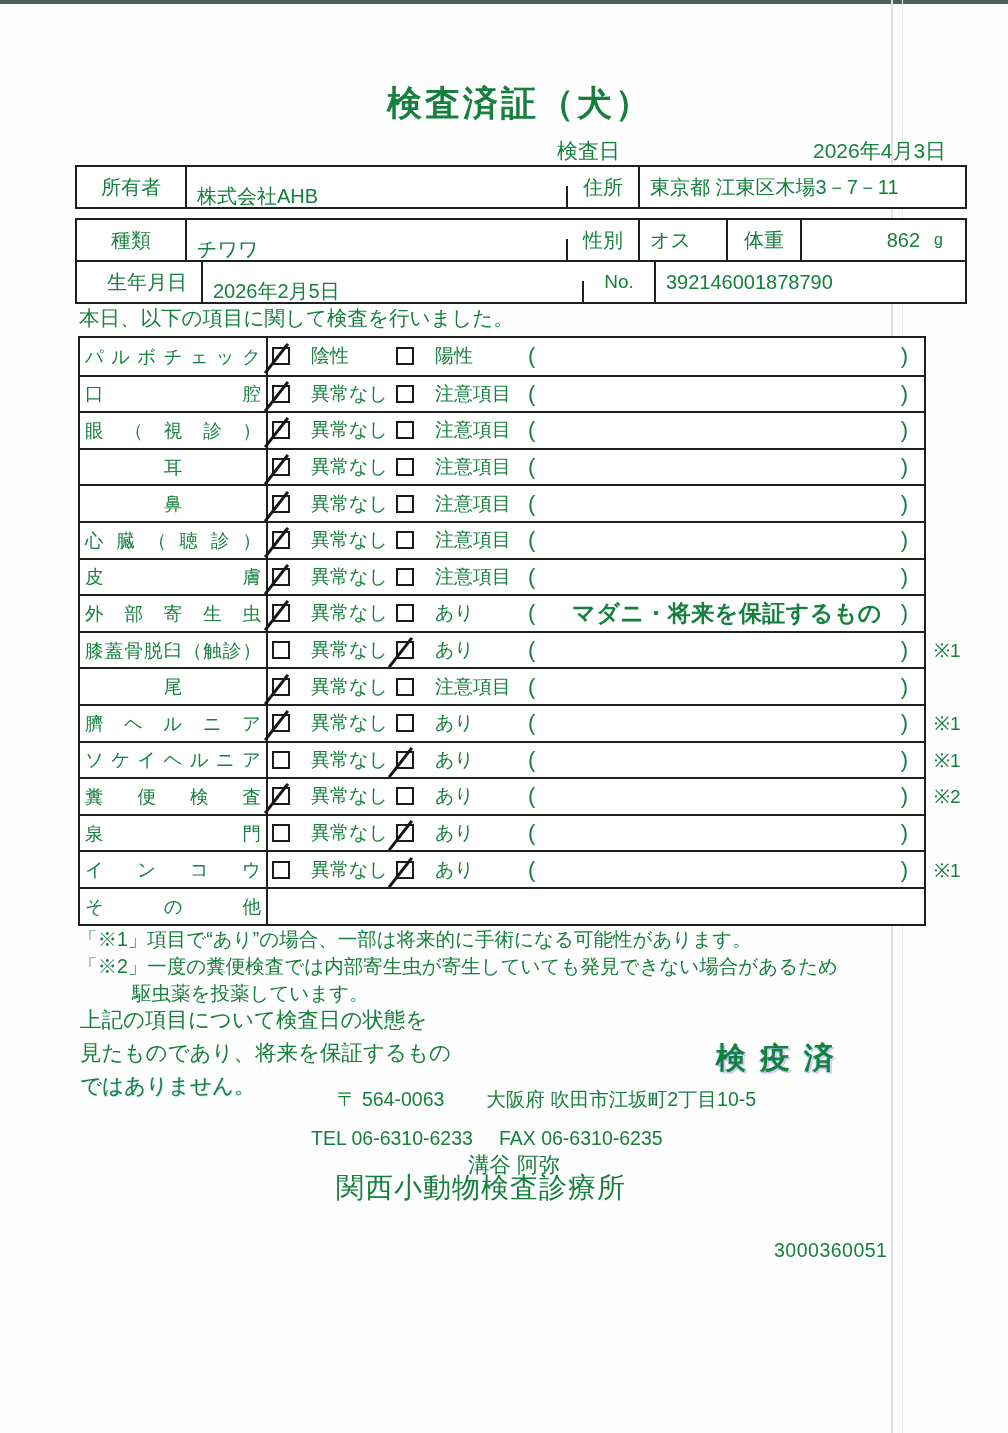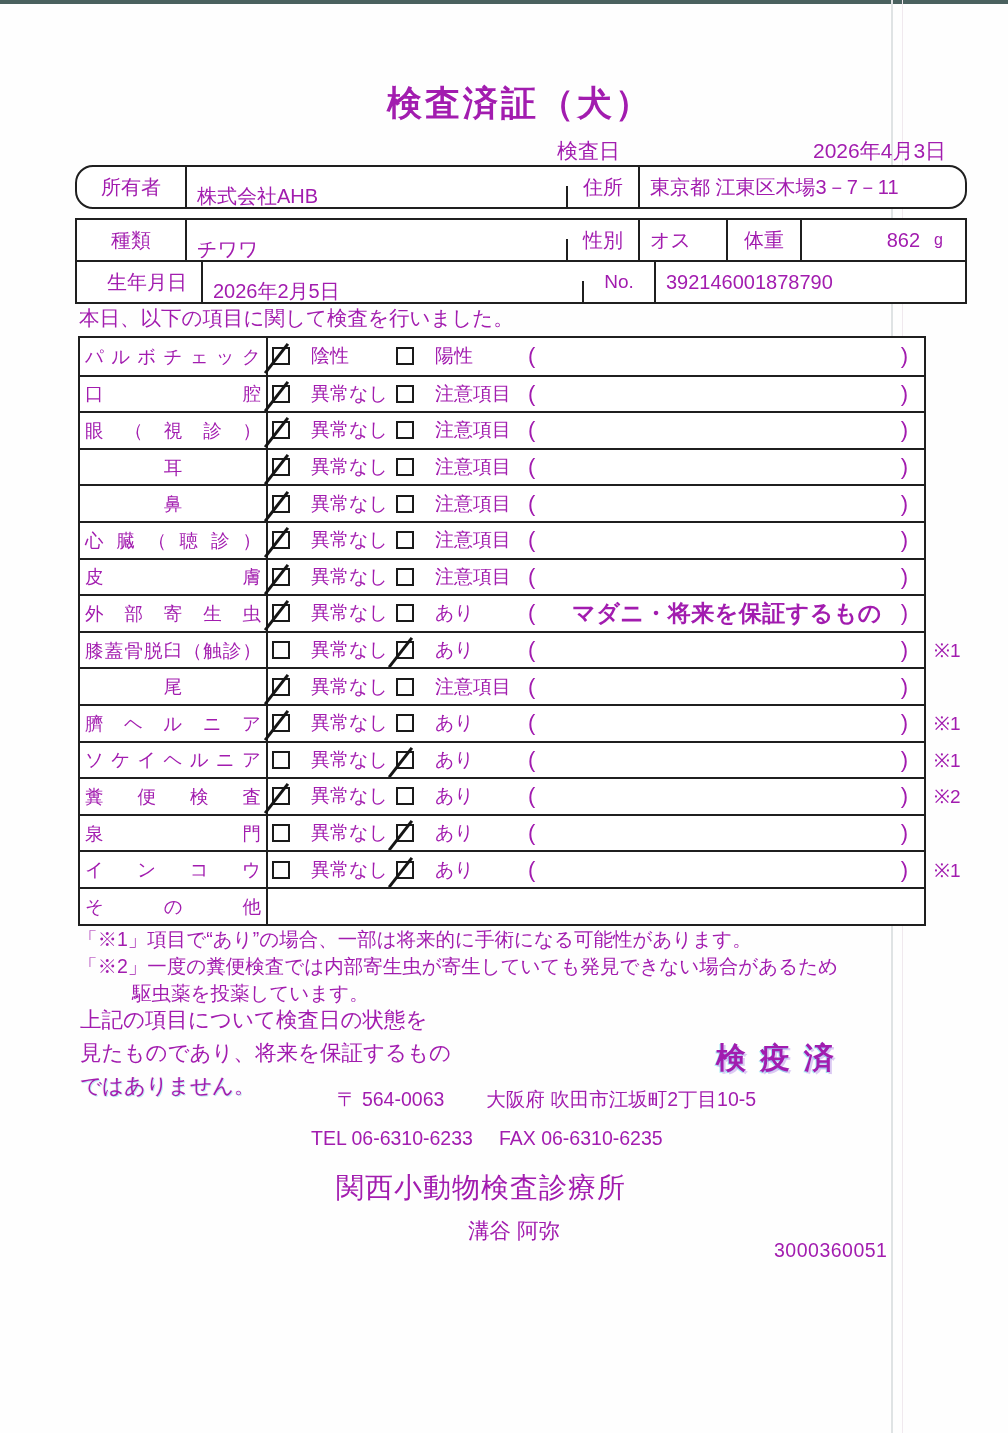--- a/index.html
+++ b/index.html
@@ -1,21 +1,21 @@
 <!DOCTYPE html>
 <html><head>
 <meta charset="utf-8">
 <style>
   html,body{margin:0;padding:0;background:#e8e8e8;}
   .page{
     position:relative;
     width:1008px;height:1433px;
     background:#fefefe;
     font-family:"Liberation Sans", sans-serif;
-    color:#a21caf;
+    color:#15803d;
     overflow:hidden;
     margin:0 auto;
   }
   
   .top-edge{position:absolute;top:0;left:0;width:100%;height:4px;background:#4a615f;}
   .scan-vline{position:absolute;top:0;left:891px;width:2px;height:100%;background:#dfe3e4;}
   .scan-vline2{position:absolute;top:0;left:902px;width:1px;height:100%;background:#f0e9ee;}
 
   .title{
     position:absolute;top:80px;left:75px;width:890px;
@@ -79,38 +79,38 @@
     position:absolute;top:1038px;left:716px;
     font-size:30px;font-weight:bold;letter-spacing:14px;white-space:nowrap;
     text-shadow:2px 2px 0 rgba(140,80,220,0.30), -1px 1px 0 rgba(0,210,230,0.35);
   }
 
   .addr-line{position:absolute;top:1086px;left:337px;font-size:19.5px;white-space:nowrap;}
   .addr-line .postal{margin-right:42px;}
   .tel-line{position:absolute;top:1127px;left:311px;font-size:19.5px;white-space:nowrap;}
   .tel-line .tel{margin-right:26px;}
   .clinic-name{position:absolute;top:1169px;left:336px;font-size:28px;letter-spacing:1px;}
-  .vet-name{position:absolute;top:1216px;left:468px;font-size:21.5px;}
+  .vet-name{position:absolute;top:1150px;left:468px;font-size:21.5px;}
   .doc-number{position:absolute;top:1239px;left:774px;font-size:19.5px;letter-spacing:0.5px;}
 </style>
 </head>
 <body>
 
 <div class="page">
 
   <div class="top-edge"></div>
   <div class="scan-vline"></div>
   <div class="scan-vline2"></div>
 
   <div class="title">検査済証（犬）</div>
 
   <div class="insp-date-label">検査日</div>
   <div class="insp-date-value">2026年4月3日</div>
 
-  <div class="tbl" style="top:165px;border-radius:18px;">
+  <div class="tbl" style="top:165px;">
     <div class="tbl-row">
       <div class="cell lab brd w110">所有者</div>
       <div class="cell val brd w331">株式会社AHB</div>
       <div class="cell lab brd w82">住所</div>
       <div class="cell val grow">東京都 江東区木場3－7－11</div>
     </div>
   </div>
 
   <div class="tbl" style="top:218px;">
     <div class="tbl-row">

